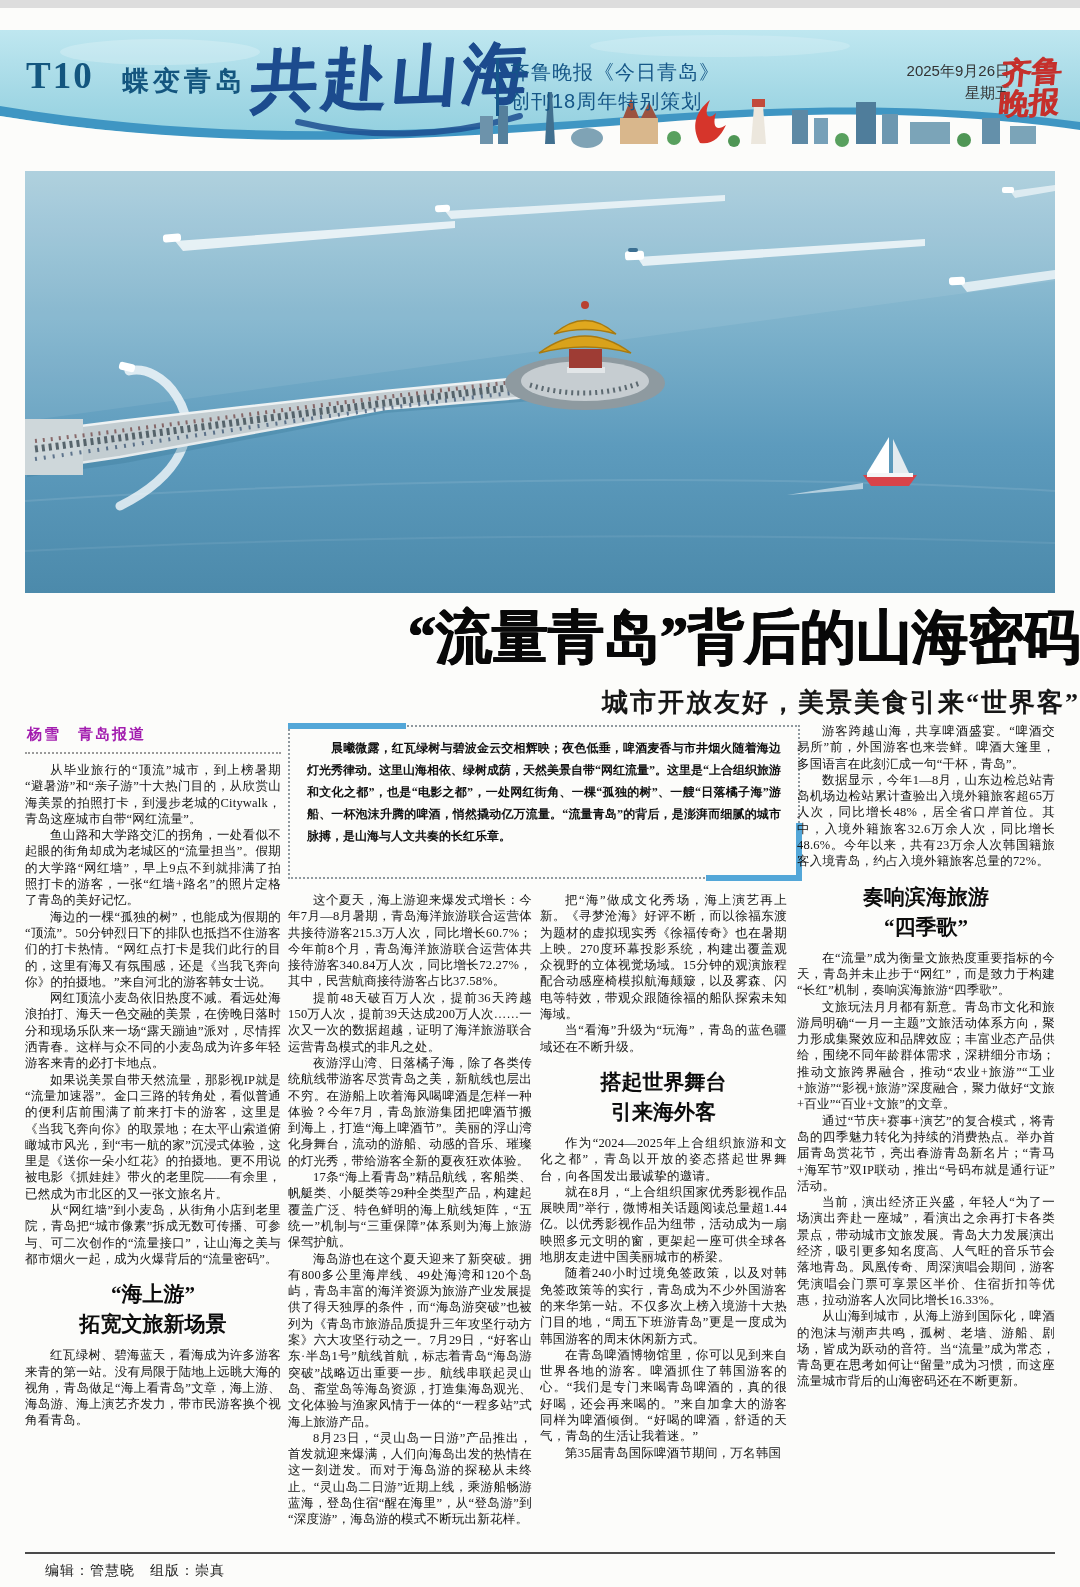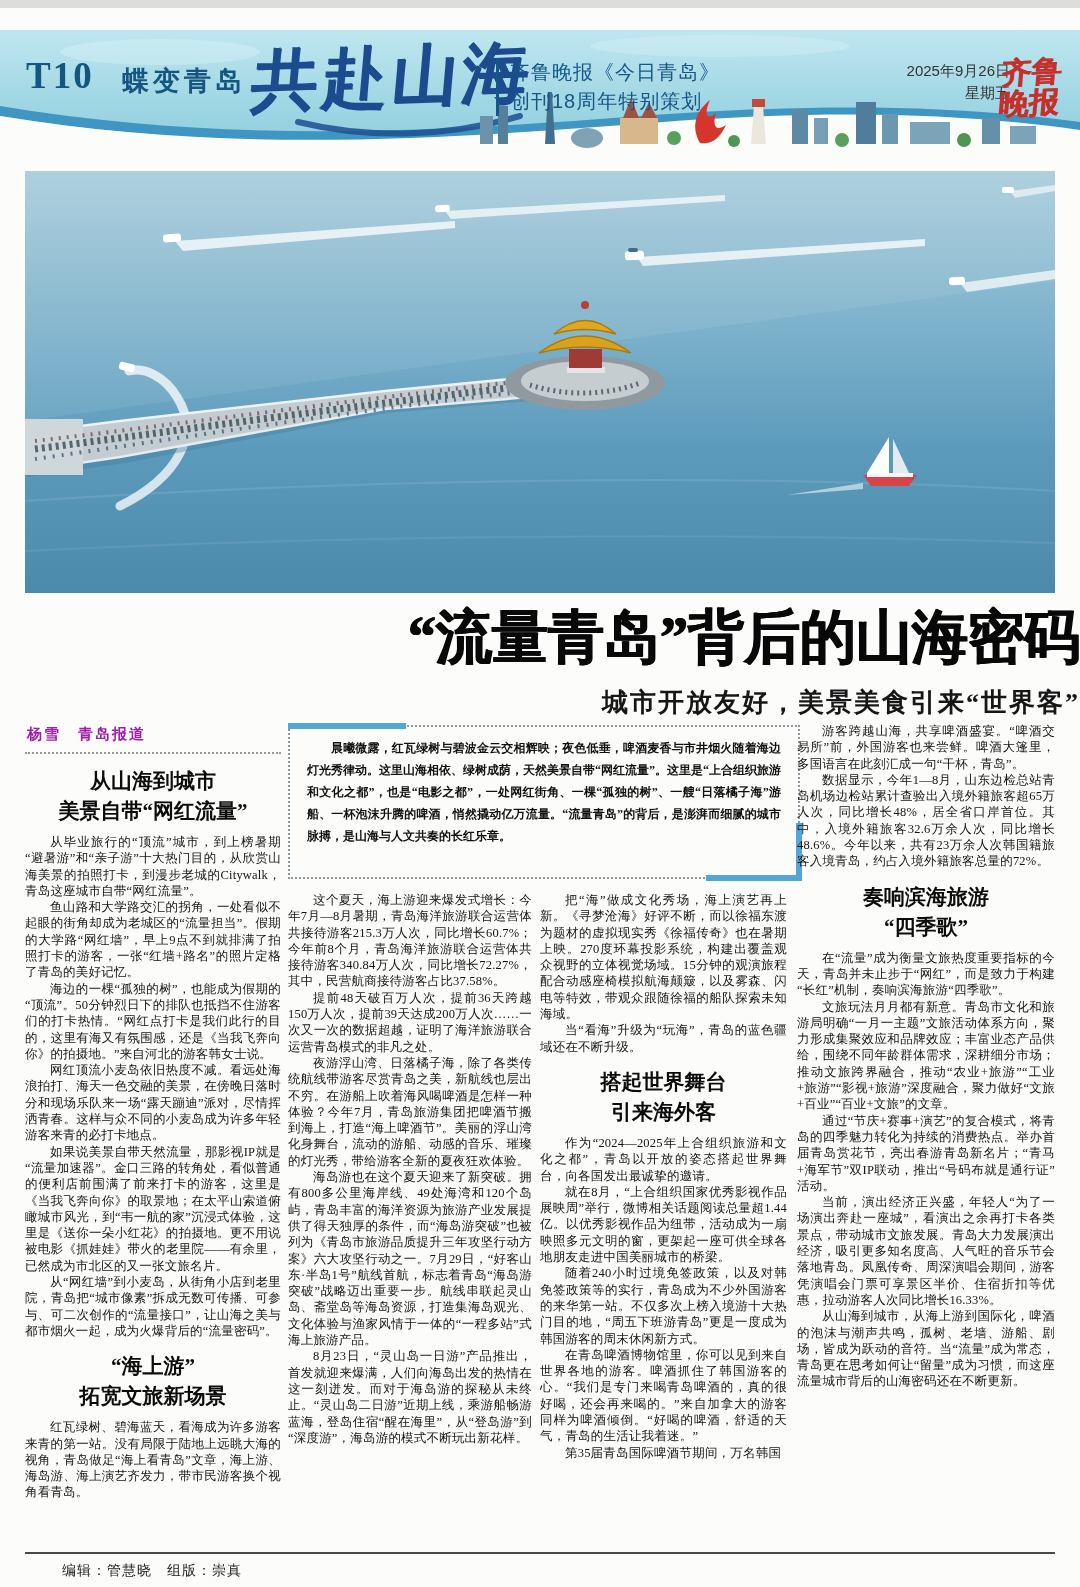--- a/index.html
+++ b/index.html
@@ -56,21 +56,21 @@
   .intro-box{position:absolute;left:288px;top:717px;width:512px;height:154px;border:2px dotted #8f989e;
           padding:10px 17px 8px;text-align:justify;background:#fcfcfa}
   .intro-box p{font-size:12px;font-weight:bold;line-height:22px;text-indent:2em;color:#101010}
   .corner{position:absolute;background:#53a7d8}
   .corner.tl{left:-2px;top:-4px;width:118px;height:6px}
   .corner.brv{right:-4px;bottom:-4px;width:6px;height:58px}
   .corner.brh{right:-4px;bottom:-4px;width:96px;height:6px}
 
   
   .foot-rule{position:absolute;left:25px;right:25px;top:1544px;border-top:2px solid #4a4a4a}
-  .credits{position:absolute;left:62px;top:1554px;font-family:"Liberation Sans","DejaVu Sans",sans-serif;
+  .credits{position:absolute;left:45px;top:1554px;font-family:"Liberation Sans","DejaVu Sans",sans-serif;
           font-size:14px;color:#222;letter-spacing:1px}
 </style>
 </head>
 <body>
 
 <div class="page">
 
   <header class="masthead">
     <svg class="masthead-bg" viewBox="0 0 1080 118" preserveAspectRatio="none">
       <defs>
@@ -189,41 +189,38 @@
 
   <div class="intro-box">
     <i class="corner tl"></i>
     <i class="corner brv"></i>
     <i class="corner brh"></i>
     <p>晨曦微露，红瓦绿树与碧波金云交相辉映；夜色低垂，啤酒麦香与市井烟火随着海边灯光秀律动。这里山海相依、绿树成荫，天然美景自带“网红流量”。这里是“上合组织旅游和文化之都”，也是“电影之都”，一处网红街角、一棵“孤独的树”、一艘“日落橘子海”游船、一杯泡沫升腾的啤酒，悄然撬动亿万流量。“流量青岛”的背后，是澎湃而细腻的城市脉搏，是山海与人文共奏的长红乐章。</p>
   </div>
 
   <div class="col col1">
     <div class="byline">杨雪　青岛报道</div>
-    <div class="col-heading">
-      <span>从山海到城市</span>
-      <span>美景自带“网红流量”</span>
-    </div>
     <p>从毕业旅行的“顶流”城市，到上榜暑期“避暑游”和“亲子游”十大热门目的，从欣赏山海美景的拍照打卡，到漫步老城的Citywalk，青岛这座城市自带“网红流量”。</p>
     <p>鱼山路和大学路交汇的拐角，一处看似不起眼的街角却成为老城区的“流量担当”。假期的大学路“网红墙”，早上9点不到就排满了拍照打卡的游客，一张“红墙+路名”的照片定格了青岛的美好记忆。</p>
     <p>海边的一棵“孤独的树”，也能成为假期的“顶流”。50分钟烈日下的排队也抵挡不住游客们的打卡热情。“网红点打卡是我们此行的目的，这里有海又有氛围感，还是《当我飞奔向你》的拍摄地。”来自河北的游客韩女士说。</p>
     <p>网红顶流小麦岛依旧热度不减。看远处海浪拍打、海天一色交融的美景，在傍晚日落时分和现场乐队来一场“露天蹦迪”派对，尽情挥洒青春。这样与众不同的小麦岛成为许多年轻游客来青的必打卡地点。</p>
     <p>如果说美景自带天然流量，那影视IP就是“流量加速器”。金口三路的转角处，看似普通的便利店前围满了前来打卡的游客，这里是《当我飞奔向你》的取景地；在太平山索道俯瞰城市风光，到“韦一航的家”沉浸式体验，这里是《送你一朵小红花》的拍摄地。更不用说被电影《抓娃娃》带火的老里院——有余里，已然成为市北区的又一张文旅名片。</p>
     <p>从“网红墙”到小麦岛，从街角小店到老里院，青岛把“城市像素”拆成无数可传播、可参与、可二次创作的“流量接口”，让山海之美与都市烟火一起，成为火爆背后的“流量密码”。</p>
     <div class="col-heading">
       <span>“海上游”</span>
       <span>拓宽文旅新场景</span>
     </div>
     <p>红瓦绿树、碧海蓝天，看海成为许多游客来青的第一站。没有局限于陆地上远眺大海的视角，青岛做足“海上看青岛”文章，海上游、海岛游、海上演艺齐发力，带市民游客换个视角看青岛。</p>
   </div>
 
   <div class="col col2">
     <p>这个夏天，海上游迎来爆发式增长：今年7月—8月暑期，青岛海洋旅游联合运营体共接待游客215.3万人次，同比增长60.7%；今年前8个月，青岛海洋旅游联合运营体共接待游客340.84万人次，同比增长72.27%，其中，民营航商接待游客占比37.58%。</p>
     <p>提前48天破百万人次，提前36天跨越150万人次，提前39天达成200万人次……一次又一次的数据超越，证明了海洋旅游联合运营青岛模式的非凡之处。</p>
     <p>夜游浮山湾、日落橘子海，除了各类传统航线带游客尽赏青岛之美，新航线也层出不穷。在游船上吹着海风喝啤酒是怎样一种体验？今年7月，青岛旅游集团把啤酒节搬到海上，打造“海上啤酒节”。美丽的浮山湾化身舞台，流动的游船、动感的音乐、璀璨的灯光秀，带给游客全新的夏夜狂欢体验。</p>
+    <p>17条“海上看青岛”精品航线，客船类、帆艇类、小艇类等29种全类型产品，构建起覆盖广泛、特色鲜明的海上航线矩阵，“五统一”机制与“三重保障”体系则为海上旅游保驾护航。</p>
     <p>海岛游也在这个夏天迎来了新突破。拥有800多公里海岸线、49处海湾和120个岛屿，青岛丰富的海洋资源为旅游产业发展提供了得天独厚的条件，而“海岛游突破”也被列为《青岛市旅游品质提升三年攻坚行动方案》六大攻坚行动之一。7月29日，“好客山东·半岛1号”航线首航，标志着青岛“海岛游突破”战略迈出重要一步。航线串联起灵山岛、斋堂岛等海岛资源，打造集海岛观光、文化体验与渔家风情于一体的“一程多站”式海上旅游产品。</p>
     <p>8月23日，“灵山岛一日游”产品推出，首发就迎来爆满，人们向海岛出发的热情在这一刻迸发。而对于海岛游的探秘从未终止。“灵山岛二日游”近期上线，乘游船畅游蓝海，登岛住宿“醒在海里”，从“登岛游”到“深度游”，海岛游的模式不断玩出新花样。</p>
   </div>
 
   <div class="col col3">
     <p>把“海”做成文化秀场，海上演艺再上新。《寻梦沧海》好评不断，而以徐福东渡为题材的虚拟现实秀《徐福传奇》也在暑期上映。270度环幕投影系统，构建出覆盖观众视野的立体视觉场域。15分钟的观演旅程配合动感座椅模拟航海颠簸，以及雾森、闪电等特效，带观众跟随徐福的船队探索未知海域。</p>
     <p>当“看海”升级为“玩海”，青岛的蓝色疆域还在不断升级。</p>
     <div class="col-heading">
       <span>搭起世界舞台</span>
       <span>引来海外客</span>

